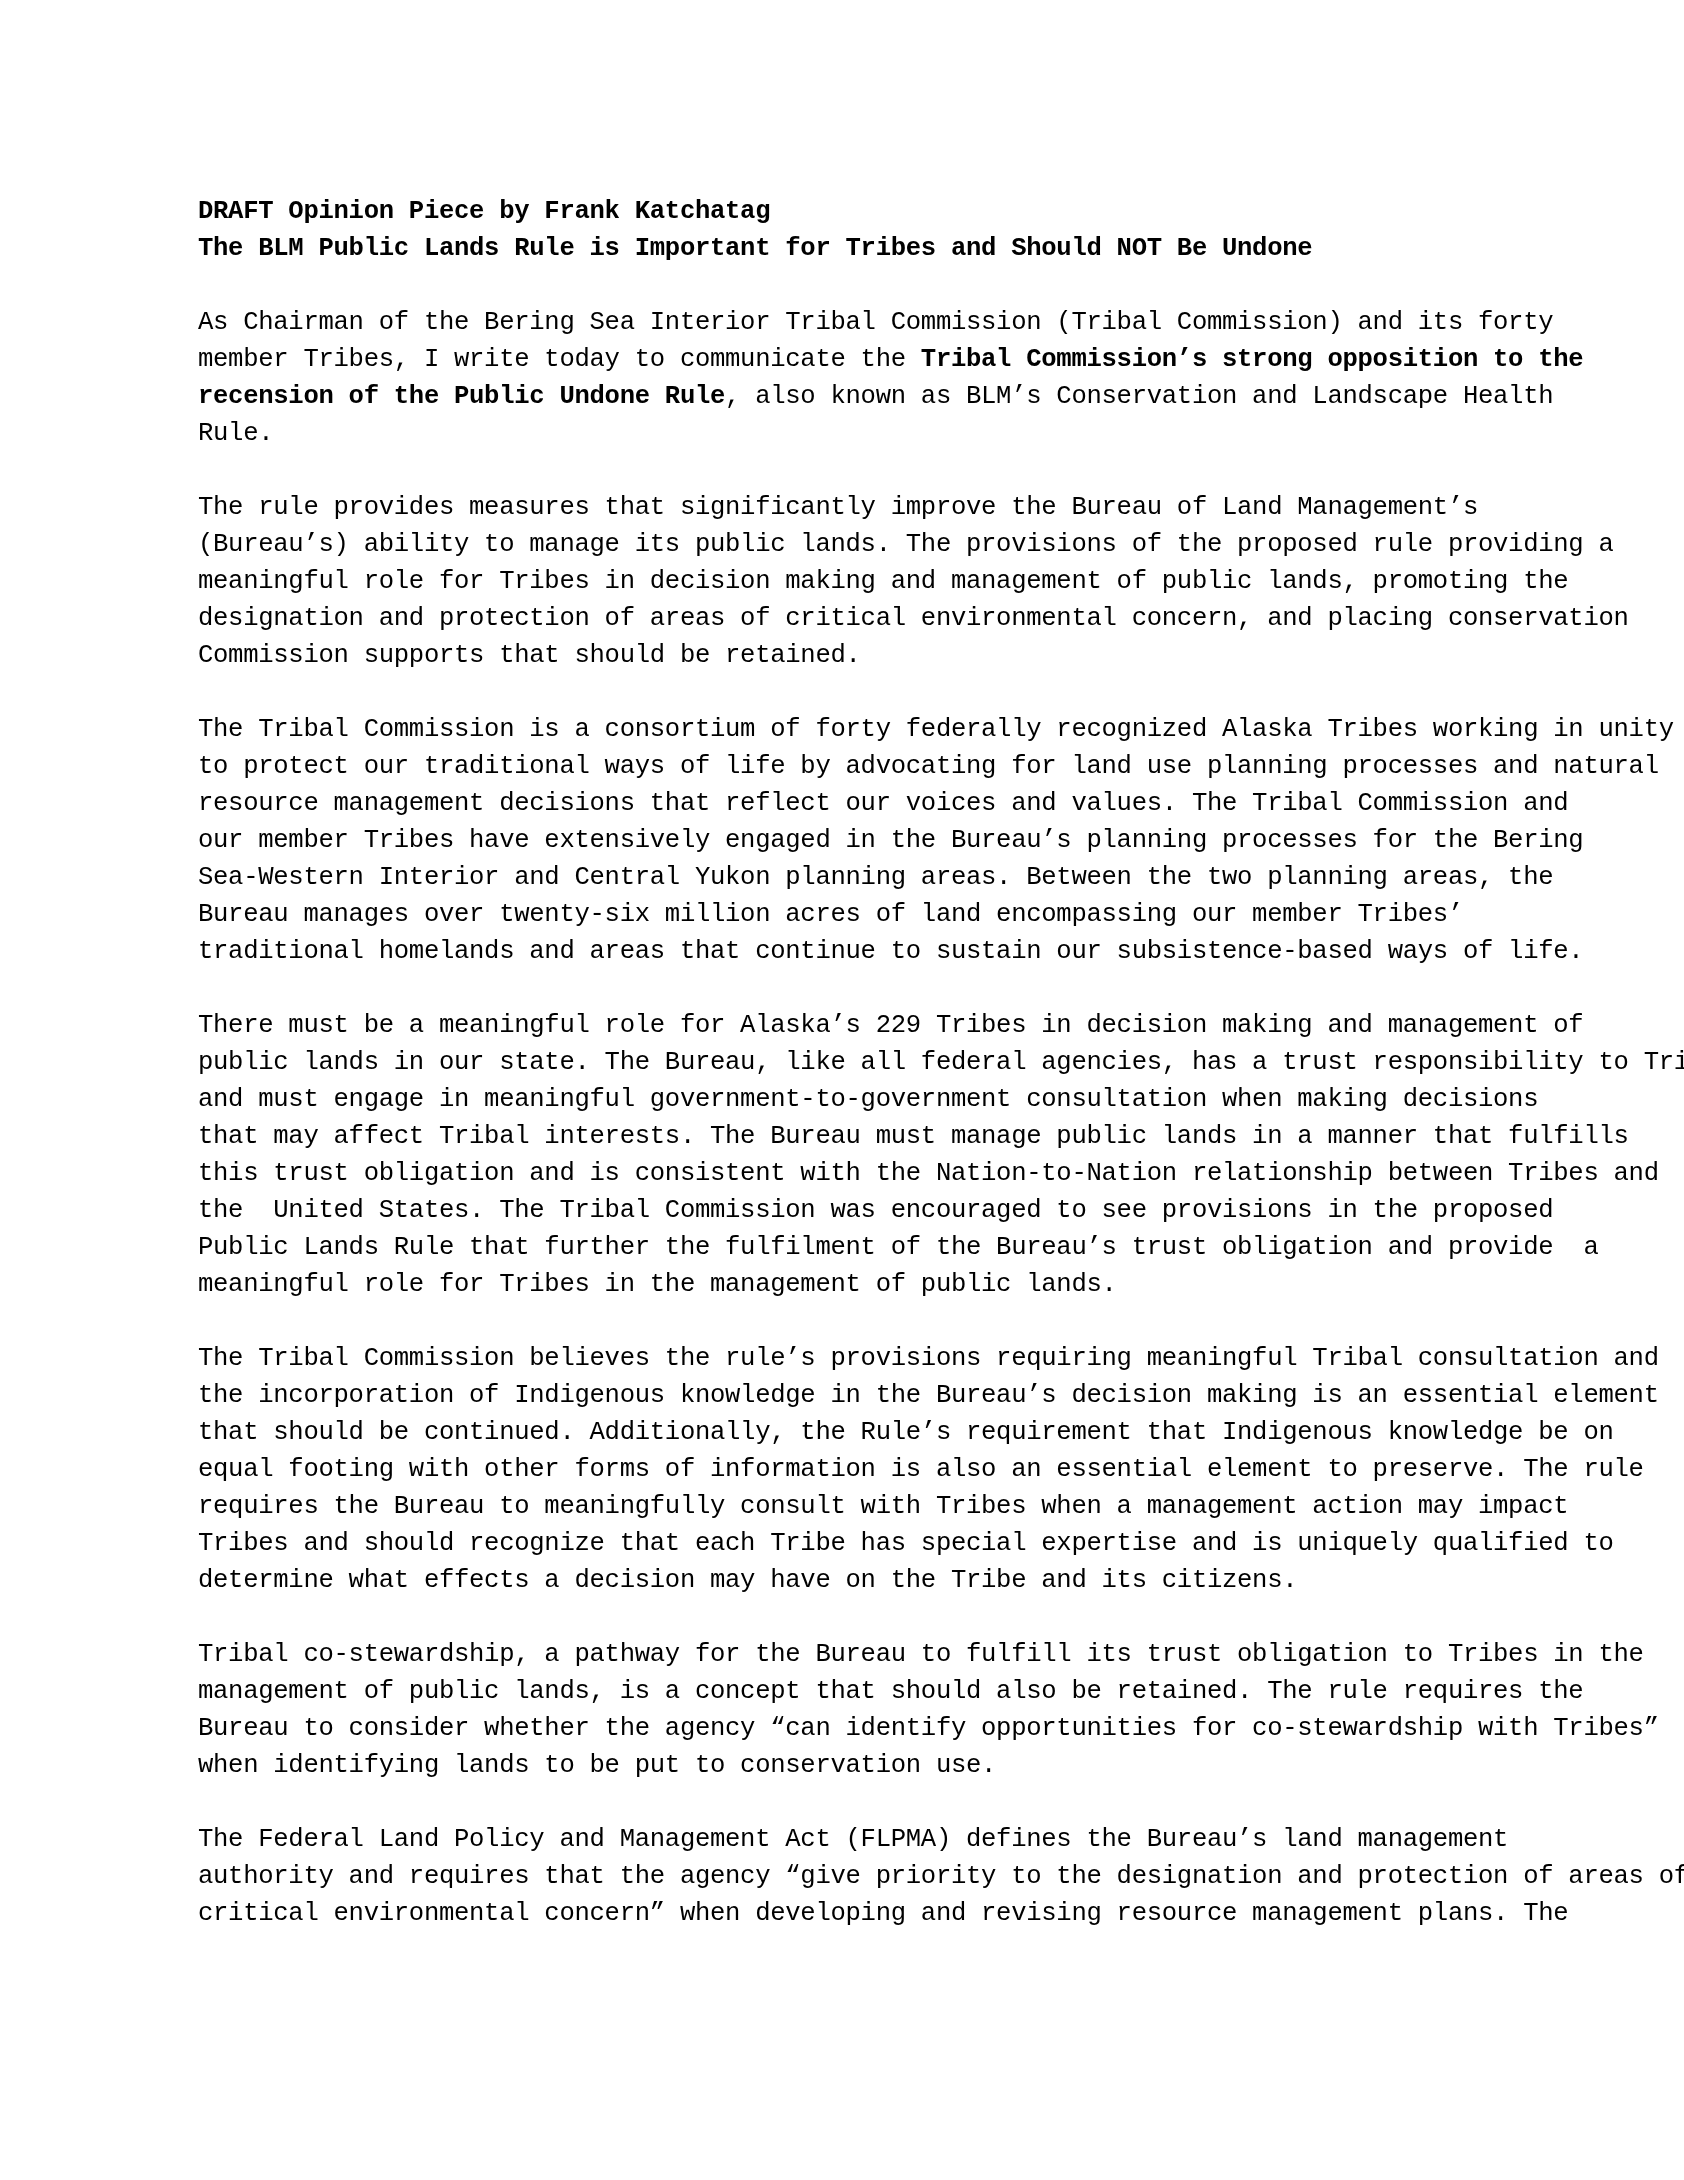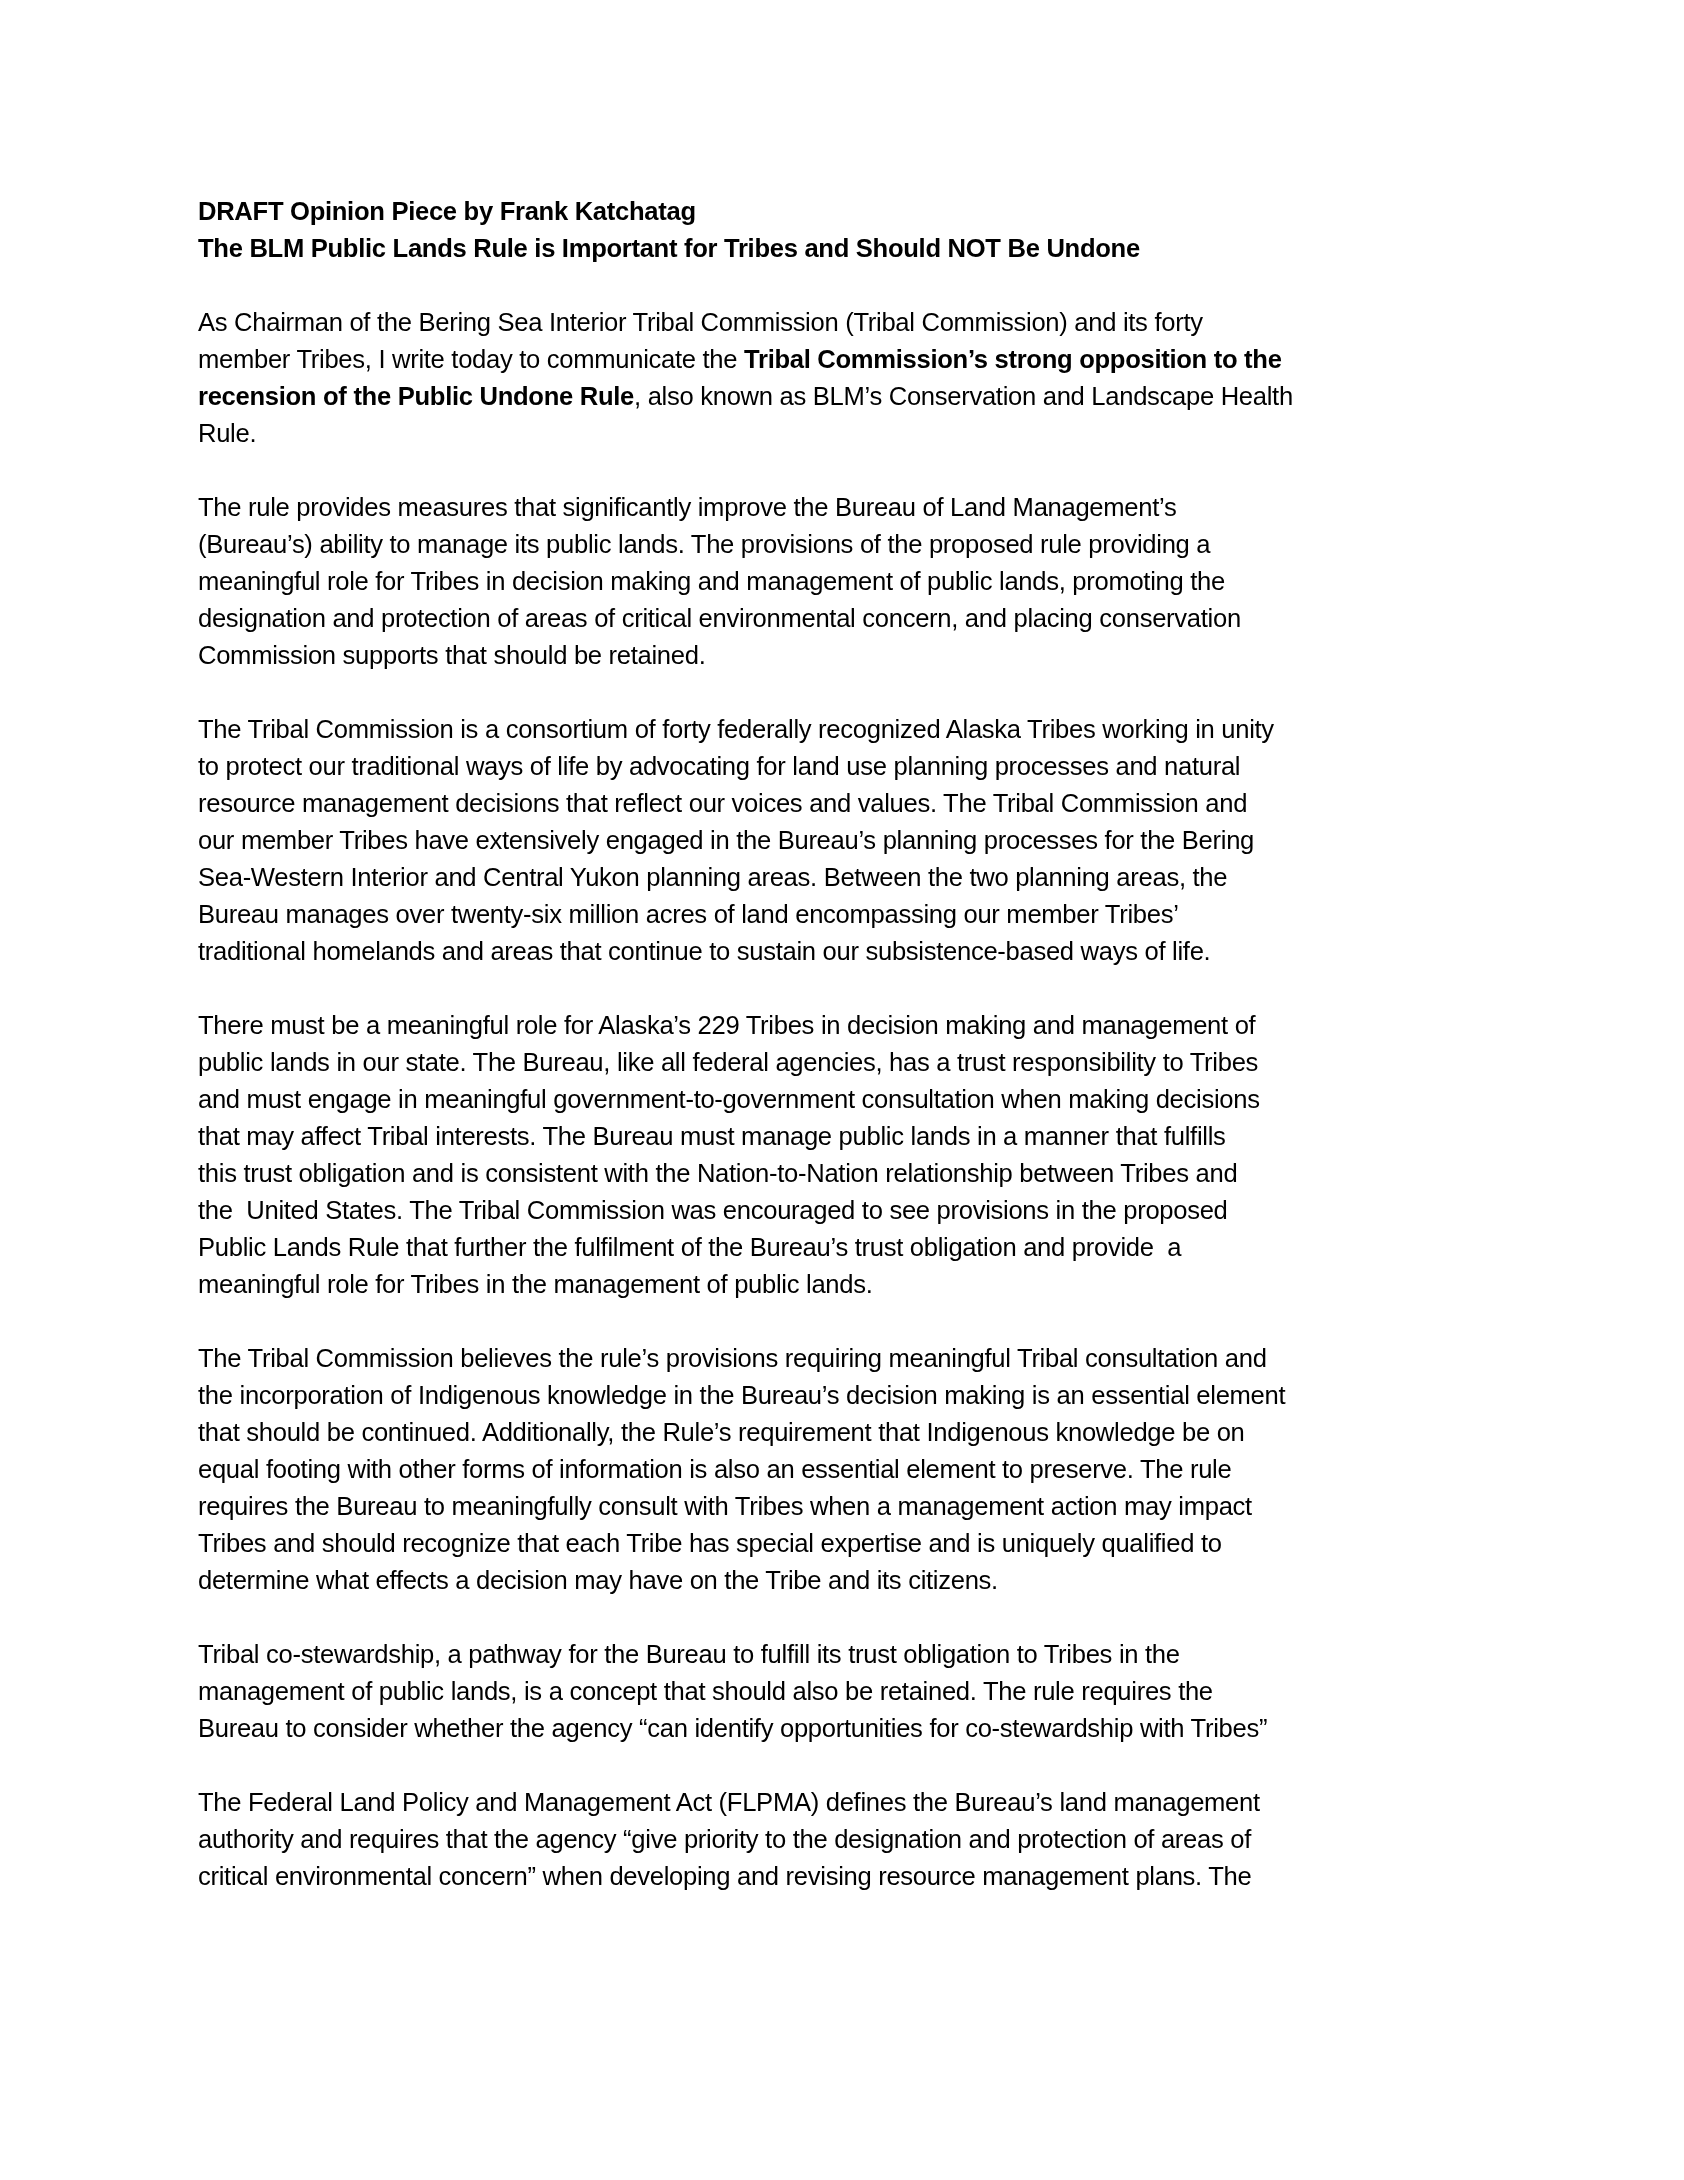--- a/index.html
+++ b/index.html
@@ -6,21 +6,21 @@
     margin: 0;
     padding: 0;
     background: #ffffff;
   }
   .page {
     position: relative;
     width: 1685px;
     height: 2181px;
     background: #ffffff;
     color: #000000;
-    font-family: Liberation Sans, sans-serif;
+    font-family: Liberation Mono, monospace;
     overflow: hidden;
     box-sizing: border-box;
   }
   .content {
     position: absolute;
     top: 193px;
     left: 198px;
     right: 198px;
   }
   .para {
@@ -85,20 +85,21 @@
           <div class="line"><span>that should be continued. Additionally, the Rule’s requirement that Indigenous knowledge be on</span></div>
           <div class="line"><span>equal footing with other forms of information is also an essential element to preserve. The rule</span></div>
           <div class="line"><span>requires the Bureau to meaningfully consult with Tribes when a management action may impact</span></div>
           <div class="line"><span>Tribes and should recognize that each Tribe has special expertise and is uniquely qualified to</span></div>
           <div class="line"><span>determine what effects a decision may have on the Tribe and its citizens.</span></div>
         </div>
         <div class="para">
           <div class="line"><span>Tribal co-stewardship, a pathway for the Bureau to fulfill its trust obligation to Tribes in the</span></div>
           <div class="line"><span>management of public lands, is a concept that should also be retained. The rule requires the</span></div>
           <div class="line"><span>Bureau to consider whether the agency “can identify opportunities for co-stewardship with Tribes”</span></div>
+          <div class="line"><span>when identifying lands to be put to conservation use.</span></div>
         </div>
         <div class="para">
           <div class="line"><span>The Federal Land Policy and Management Act (FLPMA) defines the Bureau’s land management</span></div>
           <div class="line"><span>authority and requires that the agency “give priority to the designation and protection of areas of</span></div>
           <div class="line"><span>critical environmental concern” when developing and revising resource management plans. The</span></div>
         </div>
       </div>
   </div>
 </div>
 

